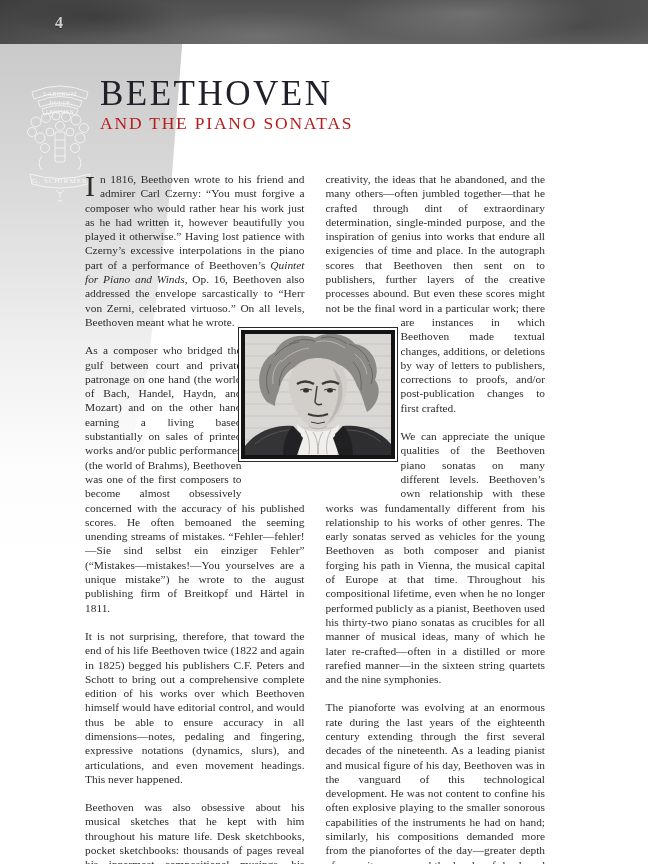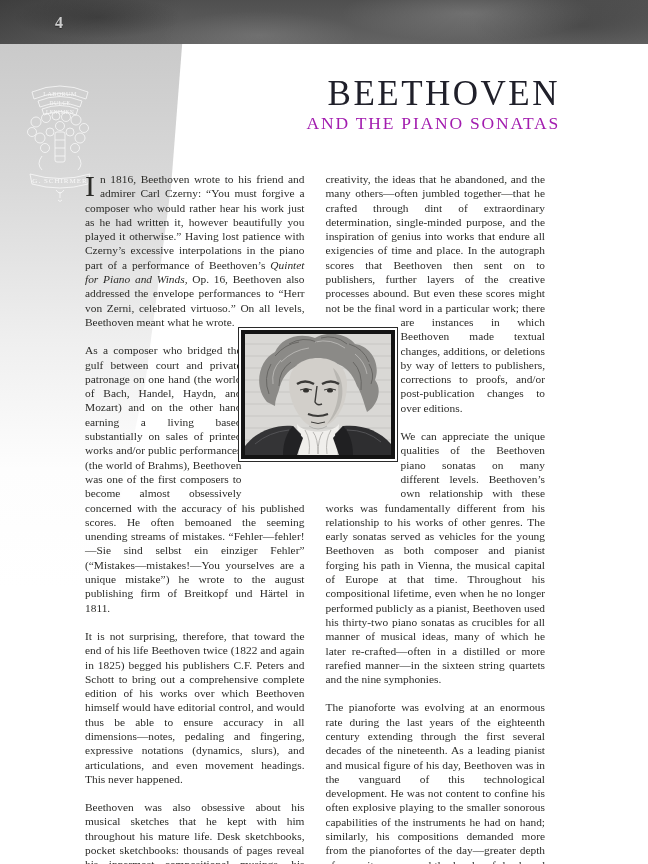--- a/index.html
+++ b/index.html
@@ -22,23 +22,23 @@
   
   .side-wedge{position:absolute;left:0;top:44px;width:184px;height:545px;z-index:0;
     background:linear-gradient(to bottom, rgba(199,199,199,.95) 0%, rgba(207,207,207,.8) 25%,
       rgba(224,224,224,.5) 55%, rgba(245,245,245,.2) 78%, rgba(255,255,255,0) 100%);
     clip-path:polygon(0 0, 99% 0, 93% 26%, 79% 62%, 55% 100%, 0 100%);}
 
   
   .emblem{position:absolute;left:18px;top:76px;width:84px;height:130px;z-index:1;opacity:.85;}
 
   
-  .header{position:absolute;left:120px;top:76px;width:440px;text-align:right;z-index:2;}
+  .header{position:absolute;left:100px;top:76px;width:440px;text-align:left;z-index:2;}
   .title{margin:0;font-size:35px;font-weight:normal;letter-spacing:2.5px;color:#20202a;line-height:36px;}
-  .subtitle{margin:2px 0 0 0;font-size:17.5px;font-weight:normal;letter-spacing:1.8px;color:#a21caf;line-height:19px;}
+  .subtitle{margin:2px 0 0 0;font-size:17.5px;font-weight:normal;letter-spacing:1.8px;color:#b91c1c;line-height:19px;}
 
   
   .content{position:absolute;left:85px;top:172px;width:460px;display:flex;gap:21px;z-index:2;}
   .col{width:219.5px;font-size:11.4px;line-height:14.3px;color:#2b2b28;text-align:justify;}
   .col p{margin:0 0 14px 0;}
   .dropcap{float:left;font-size:30px;line-height:26px;padding:1px 5px 0 0;color:#2b2b28;}
   .wrapR{float:right;width:63px;height:152px;}
   .wrapL{float:left;width:75px;height:178px;}
 
   
@@ -95,30 +95,30 @@
 
   <div class="header">
     <h1 class="title">BEETHOVEN</h1>
     <h2 class="subtitle">AND THE PIANO SONATAS</h2>
   </div>
 
   <div class="content">
 
     <div class="col">
       <p><span class="dropcap">I</span><span>n 1816, Beethoven wrote to his friend and admirer Carl Czerny: “You must forgive a composer who would rather hear his work just as he had written it, however beautifully you played it otherwise.” Having lost patience with Czerny’s excessive interpolations in the piano part of a performance of Beethoven’s</span>
-        <em>Quintet for Piano and Winds</em><span>, Op. 16, Beethoven also addressed the envelope performances to “Herr von Zerni, celebrated virtuoso.” On all levels, Beethoven meant what he wrote.</span></p>
+        <em>Quintet for Piano and Winds</em><span>, Op. 16, Beethoven also addressed the envelope sarcastically to “Herr von Zerni, celebrated virtuoso.” On all levels, Beethoven meant what he wrote.</span></p>
       <p><span class="wrapR"></span><span>As a composer who bridged the gulf between court and private patronage on one hand (the world of Bach, Handel, Haydn, and Mozart) and on the other hand earning a living based substantially on sales of printed works and/or public performances (the world of Brahms), Beethoven was one of the first composers to become almost obsessively concerned with the accuracy of his published scores. He often bemoaned the seeming unending streams of mistakes. “Fehler—fehler!—Sie sind selbst ein einziger Fehler” (“Mistakes—mistakes!—You yourselves are a unique mistake”) he wrote to the august publishing firm of Breitkopf und Härtel in 1811.</span></p>
       <p><span>It is not surprising, therefore, that toward the end of his life Beethoven twice (1822 and again in 1825) begged his publishers C.F. Peters and Schott to bring out a comprehensive complete edition of his works over which Beethoven himself would have editorial control, and would thus be able to ensure accuracy in all dimensions—notes, pedaling and fingering, expressive notations (dynamics, slurs), and articulations, and even movement headings. This never happened.</span></p>
       <p><span>Beethoven was also obsessive about his musical sketches that he kept with him throughout his mature life. Desk sketchbooks, pocket sketchbooks: thousands of pages reveal his innermost compositional musings, his labored processes of</span></p>
     </div>
 
     <div class="col">
       <p><span>creativity, the ideas that he abandoned, and the many others—often jumbled together—that he crafted through dint of extraordinary determination, single-minded purpose, and the inspiration of genius into works that endure all exigencies of time and place. In the autograph scores that Beethoven then sent on to publishers, further layers of the creative processes abound. But even these scores might not be the final word in a particular work; there are instances in which</span>
         <span class="wrapL"></span>
-        <span>Beethoven made textual changes, additions, or deletions by way of letters to publishers, corrections to proofs, and/or post-publication changes to over editions.</span></p>
+        <span>Beethoven made textual changes, additions, or deletions by way of letters to publishers, corrections to proofs, and/or post-publication changes to first crafted.</span></p>
       <p><span>We can appreciate the unique qualities of the Beethoven piano sonatas on many different levels. Beethoven’s own relationship with these works was fundamentally different from his relationship to his works of other genres. The early sonatas served as vehicles for the young Beethoven as both composer and pianist forging his path in Vienna, the musical capital of Europe at that time. Throughout his compositional lifetime, even when he no longer performed publicly as a pianist, Beethoven used his thirty-two piano sonatas as crucibles for all manner of musical ideas, many of which he later re-crafted—often in a distilled or more rarefied manner—in the sixteen string quartets and the nine symphonies.</span></p>
       <p><span>The pianoforte was evolving at an enormous rate during the last years of the eighteenth century extending through the first several decades of the nineteenth. As a leading pianist and musical figure of his day, Beethoven was in the vanguard of this technological development. He was not content to confine his often explosive playing to the smaller sonorous capabilities of the instruments he had on hand; similarly, his compositions demanded more from the pianofortes of the day—greater depth of sonority, more subtle levels of keyboard finesse and control, and increased registral range.</span></p>
     </div>
 
   </div>
 
   <div class="portrait">
     <svg width="146" height="121" viewBox="0 0 146 121">
       <rect x="0" y="0" width="146" height="121" fill="#d9d8d5"></rect>
       <g stroke="#bdbcb9" stroke-width="0.6">

